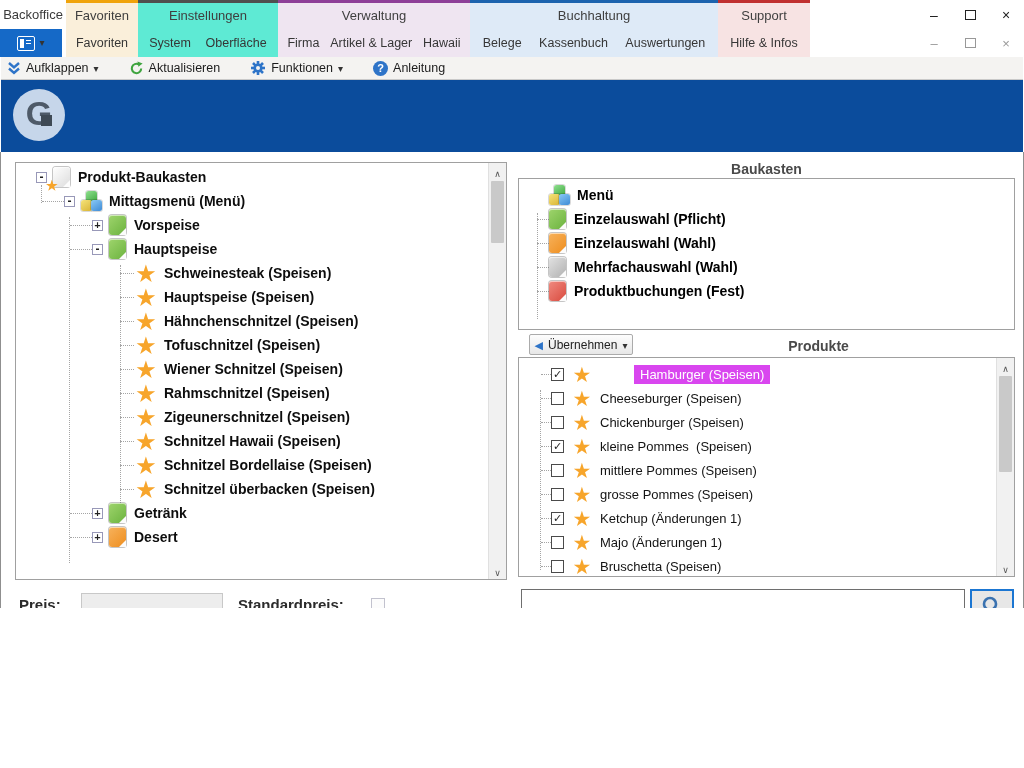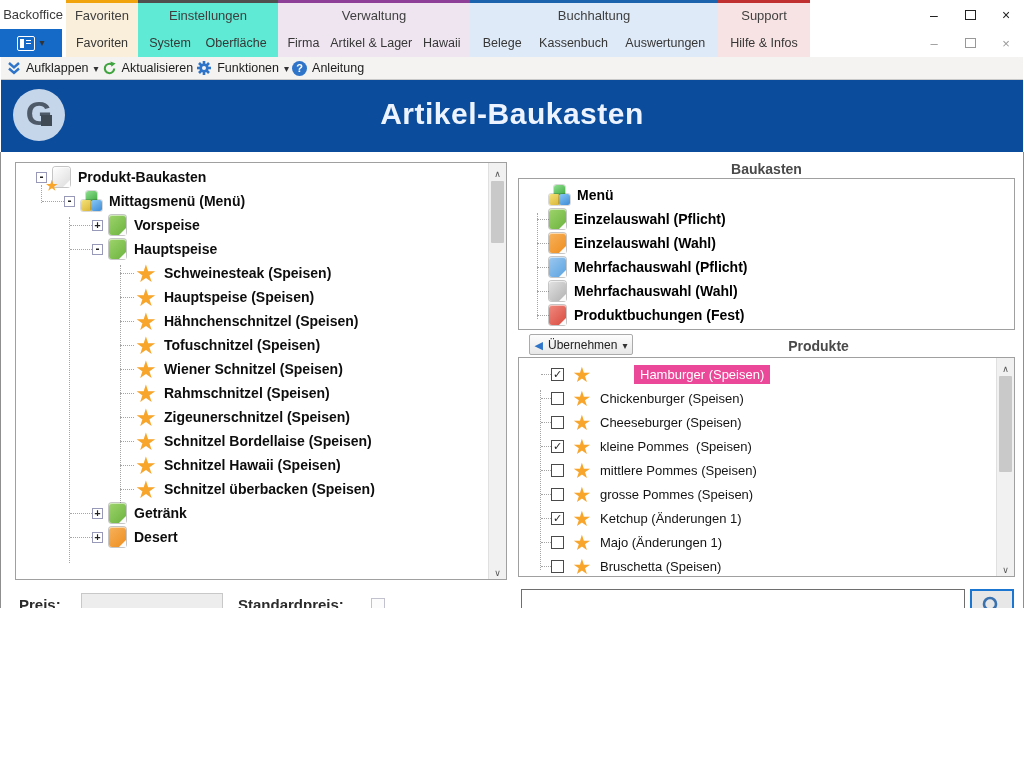--- a/index.html
+++ b/index.html
@@ -31,21 +31,21 @@
 
   .winctl{position:absolute;right:10px;display:flex;align-items:center;gap:20px;}
   .winctl.r1{top:0;height:29px;color:#222;font-size:14px;}
   .winctl.r2{top:29px;height:28px;color:#989898;font-size:13px;}
   .wbtn{width:16px;text-align:center;cursor:pointer;line-height:1;}
   .maxbox{display:inline-block;width:9px;height:8px;border:1.5px solid currentColor;}
 
   
   .toolbar{position:absolute;left:1px;top:57px;width:1022px;height:23px;background:#F4F3F1;
        border-bottom:1px solid #C9C9C9;box-sizing:border-box;display:flex;align-items:center;
-       padding-left:6px;gap:3px;font-size:12.5px;color:#1c1c1c;}
+       padding-left:6px;gap:30px;font-size:12.5px;color:#1c1c1c;}
   .titem{display:flex;align-items:center;gap:5px;cursor:pointer;}
   .caret::before{content:"▾";font-size:10px;color:#333;}
   .qicon{width:15px;height:15px;border-radius:50%;background:#2E74C8;color:#fff;font-size:11px;
        font-weight:bold;text-align:center;line-height:15px;}
   .qicon::before{content:"?";}
 
   
   .header{position:absolute;left:1px;top:80px;width:1022px;height:72px;background:#0B4C9C;}
   .logo{position:absolute;left:12px;top:9px;width:52px;height:52px;border-radius:50%;background:#C6D6EA;
        display:flex;align-items:center;justify-content:center;}
@@ -111,21 +111,21 @@
   .brow.first{padding-left:30px;} .brow.child{padding-left:18px;}
   .brow.child>.stub{width:12px;}
 
   
   .pro-body{position:absolute;left:0;top:4px;right:17px;bottom:0;overflow:hidden;}
   .prow{height:24px;display:flex;align-items:center;font-size:13px;color:#141414;cursor:pointer;padding-left:22px;}
   .prow>.stub{width:10px;}
   .cb{flex:none;width:13px;height:13px;box-sizing:border-box;border:1px solid #4a4a4a;background:#fff;
       font-size:11px;line-height:11px;text-align:center;color:#222;margin-right:6px;cursor:pointer;}
   .plabel{white-space:pre;padding:2px 6px;margin-left:-6px;}
-  .plabel.sel{background:#ec4899;color:#fff;margin-left:34px;}
+  .plabel.sel{background:#d946ef;color:#fff;margin-left:34px;}
 
   
   .ueb-btn{position:absolute;left:517px;top:182px;width:104px;height:21px;box-sizing:border-box;
       background:linear-gradient(#FDFDFD,#E7E7E7);border:1px solid #ABABAB;border-radius:2px;
       display:flex;align-items:center;justify-content:center;gap:5px;font-size:12px;color:#222;cursor:pointer;margin-left:11px;}
   .larr::before{content:"◀";font-size:11px;color:#2E74C8;}
 
   
   .flabel{position:absolute;font-size:15px;font-weight:bold;color:#2b2b2b;}
   .preis-input{position:absolute;left:80px;top:441px;width:142px;height:24px;box-sizing:border-box;
@@ -257,21 +257,20 @@
       <span class="qicon"></span>
       <span>Anleitung</span>
     </span>
   </div>
 
   <div class="header">
     <div class="logo">
       <span class="g">G</span>
       <span class="sq"></span>
     </div>
-    <div class="header-title">Artikel-Baukasten</div>
   </div>
 
   <div class="content">
 
     <div class="panel tree-panel">
       <div class="tree-body">
         <div class="vln" style="left:25px;top:20px;height:18px;"></div>
         <div class="vln" style="left:53px;top:52px;height:346px;"></div>
         <div class="vln" style="left:104px;top:100px;height:250px;"></div>
 
@@ -335,26 +334,26 @@
             <span>Rahmschnitzel (Speisen)</span>
           </div>
         <div class="trow lv3">
             <span class="stub"></span>
             <span class="star"></span>
             <span>Zigeunerschnitzel (Speisen)</span>
           </div>
         <div class="trow lv3">
             <span class="stub"></span>
             <span class="star"></span>
+            <span>Schnitzel Hawaii (Speisen)</span>
+          </div>
+        <div class="trow lv3">
+            <span class="stub"></span>
+            <span class="star"></span>
             <span>Schnitzel Bordellaise (Speisen)</span>
-          </div>
-        <div class="trow lv3">
-            <span class="stub"></span>
-            <span class="star"></span>
-            <span>Schnitzel Hawaii (Speisen)</span>
           </div>
         <div class="trow lv3">
             <span class="stub"></span>
             <span class="star"></span>
             <span>Schnitzel überbacken (Speisen)</span>
           </div>
         <div class="trow lv2">
           <span class="stub"></span>
           <span class="exp">+</span>
           <span class="pg pg-green"></span>
@@ -391,25 +390,20 @@
           <span class="pg pg-green"></span>
           <span>Einzelauswahl (Pflicht)</span>
         </div>
         <div class="brow child">
           <span class="stub"></span>
           <span class="pg pg-orange"></span>
           <span>Einzelauswahl (Wahl)</span>
         </div>
         <div class="brow child">
           <span class="stub"></span>
-          <span class="pg pg-blue"></span>
-          <span>Mehrfachauswahl (Pflicht)</span>
-        </div>
-        <div class="brow child">
-          <span class="stub"></span>
           <span class="pg pg-gray"></span>
           <span>Mehrfachauswahl (Wahl)</span>
         </div>
         <div class="brow child">
           <span class="stub"></span>
           <span class="pg pg-red"></span>
           <span>Produktbuchungen (Fest)</span>
         </div>
       </div>
     </div>
@@ -427,27 +421,27 @@
         <div class="prow">
             <span class="stub"></span>
             <span class="cb">✓</span>
             <span class="star"></span>
             <span class="plabel sel">Hamburger (Speisen)</span>
           </div>
         <div class="prow">
             <span class="stub"></span>
             <span class="cb"></span>
             <span class="star"></span>
+            <span class="plabel">Cheeseburger (Speisen)</span>
+          </div>
+        <div class="prow">
+            <span class="stub"></span>
+            <span class="cb"></span>
+            <span class="star"></span>
             <span class="plabel">Chickenburger (Speisen)</span>
-          </div>
-        <div class="prow">
-            <span class="stub"></span>
-            <span class="cb"></span>
-            <span class="star"></span>
-            <span class="plabel">Cheeseburger (Speisen)</span>
           </div>
         <div class="prow">
             <span class="stub"></span>
             <span class="cb">✓</span>
             <span class="star"></span>
             <span class="plabel">kleine Pommes  (Speisen)</span>
           </div>
         <div class="prow">
             <span class="stub"></span>
             <span class="cb"></span>

